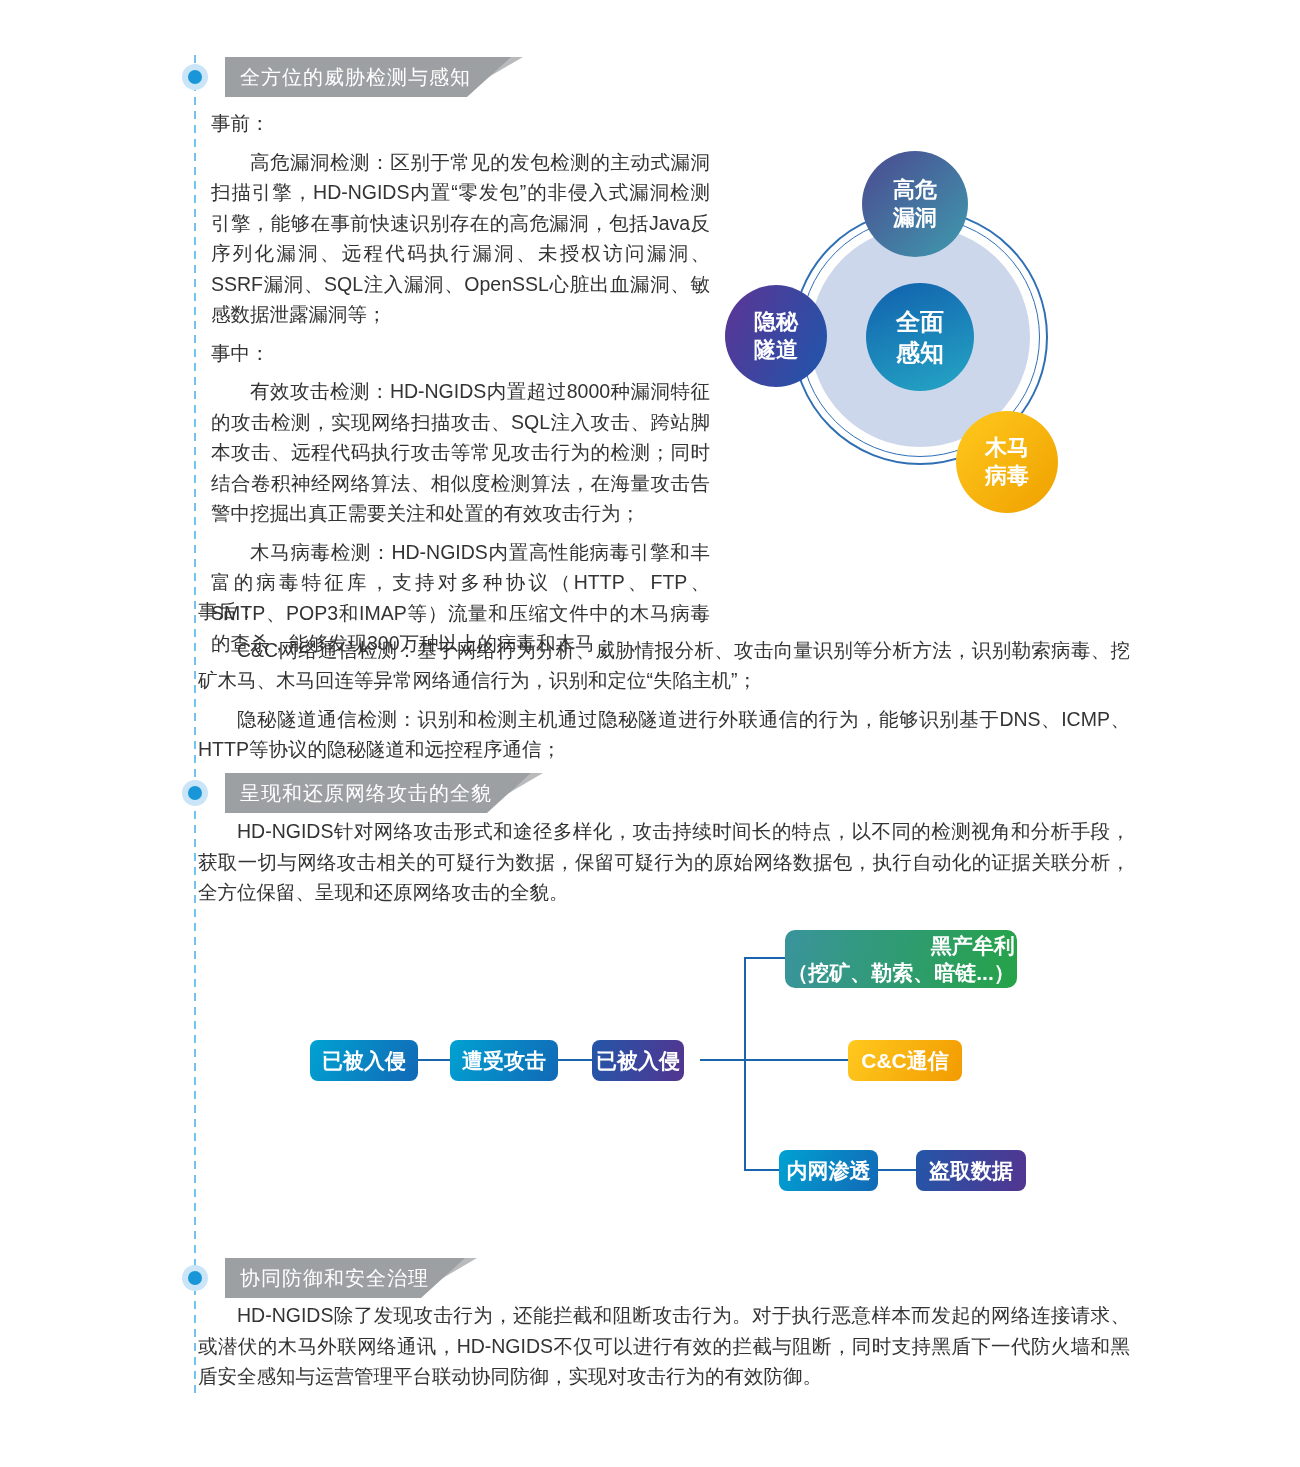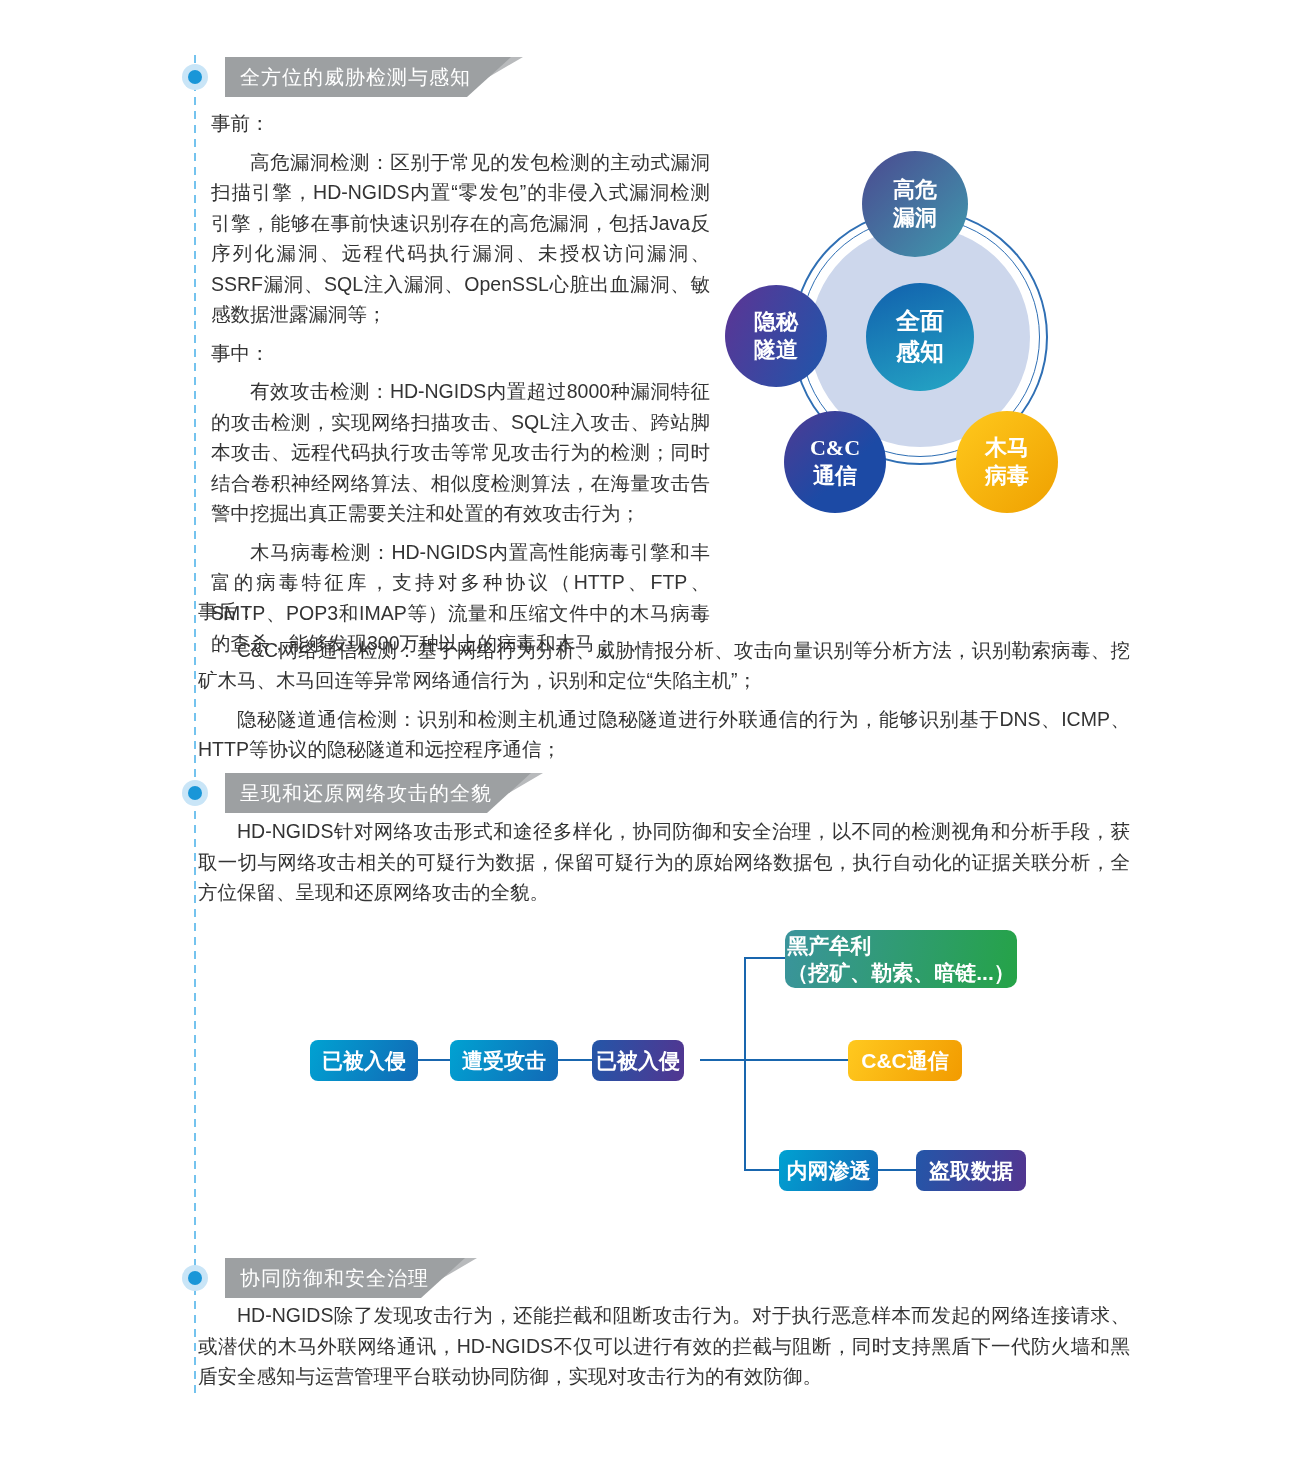--- a/index.html
+++ b/index.html
@@ -28,32 +28,32 @@
   .textcol { position:absolute; font-size:19.5px; line-height:30.5px; text-align:justify; }
   .textcol p { margin:8px; }
   .para { text-indent:2em; }
   
   .pdiagram { position:absolute; left:720px; top:145px; width:400px; height:400px; }
   .pring { position:absolute; border-radius:50%; }
   .ring-outer { left:72px; top:64px; width:256px; height:256px; border:2px solid #2f6fb4; }
   .ring-inner { left:80px; top:72px; width:240px; height:240px; border:1.5px solid #2f6fb4; }
   .pdisc { position:absolute; left:90px; top:82px; width:220px; height:220px; border-radius:50%; background:#cdd7ec; }
   .pnode { position:absolute; border-radius:50%; color:#ffffff; font-weight:700;
-    display:flex; align-items:center; justify-content:center; text-align:center;
-    white-space:pre-line; font-size:22px; line-height:28px;font-family:Liberation Serif, serif; }
+    display:flex; align-items:center; justify-content:center; 
+    white-space:pre-line; font-size:22px; line-height:28px; }
   .pcenter { left:146px; top:138px; width:108px; height:108px; font-size:24px; line-height:31px;
     background:linear-gradient(160deg,#1160ad 0%,#25a7c5 100%); }
   .sat-vuln   { left:142px; top:6px;   width:106px; height:106px; background:linear-gradient(135deg,#4b4990 0%,#3f9aae 100%); }
   .sat-attack { left:290px; top:144px; width:104px; height:104px; background:linear-gradient(160deg,#2fa94c 5%,#1f7f9a 100%); }
   .sat-trojan { left:236px; top:266px; width:102px; height:102px; background:linear-gradient(135deg,#ffc91d 0%,#efa000 100%); }
   .sat-cc     { left:64px;  top:266px; width:102px; height:102px; background:linear-gradient(135deg,#4f3b93 0%,#1c4aa5 60%); }
   .sat-tunnel { left:5px;   top:140px; width:102px; height:102px; background:linear-gradient(115deg,#5d3494 0%,#1e56ab 100%); }
   
   .fbox { position:absolute; border-radius:8px; color:#ffffff; font-weight:700; font-size:21px;
-    display:flex; align-items:center; justify-content:center; text-align:left; white-space:pre-line; }
+    display:flex; align-items:center; justify-content:center; text-align:right; white-space:pre-line; }
   .g-tealblue { background:linear-gradient(115deg,#00a2d2 0%,#1268b5 100%); }
   .g-bluepurple { background:linear-gradient(100deg,#2456a8 0%,#523590 100%); }
   .g-tealgreen { background:linear-gradient(100deg,#3a949c 0%,#25a347 100%); }
   .g-yellow { background:linear-gradient(115deg,#ffc91f 0%,#f29b00 100%); }
   .hline { position:absolute; height:2px; background:#1966ae; }
   .vline { position:absolute; width:2px; background:#1966ae; }
 </style>
 </head>
 <body>
 
@@ -92,37 +92,35 @@
   </div>
 
   <div class="pdiagram">
     <div class="pring ring-outer"></div>
     <div class="pring ring-inner"></div>
     <div class="pdisc"></div>
     <div class="pnode sat-vuln">高危
 漏洞</div>
     <div class="pnode sat-trojan">木马
 病毒</div>
-    <div class="pnode sat-cc">C&amp;C
-通信</div>
     <div class="pnode sat-tunnel">隐秘
 隧道</div>
     <div class="pnode pcenter">全面
 感知</div>
   </div>
 
   <div class="banner" style="left:225px;top:773px;width:318px">
     <div class="banner-tip"></div>
     <div class="banner-body">
       <span class="banner-title">呈现和还原网络攻击的全貌</span>
     </div>
   </div>
 
   <div class="textcol" style="left:190px;top:808px;width:948px">
-    <p class="para">HD-NGIDS针对网络攻击形式和途径多样化，协同防御和安全治理，以不同的检测视角和分析手段，获取一切与网络攻击相关的可疑行为数据，保留可疑行为的原始网络数据包，执行自动化的证据关联分析，全方位保留、呈现和还原网络攻击的全貌。</p>
+    <p class="para">HD-NGIDS针对网络攻击形式和途径多样化，攻击持续时间长的特点，以不同的检测视角和分析手段，获取一切与网络攻击相关的可疑行为数据，保留可疑行为的原始网络数据包，执行自动化的证据关联分析，全方位保留、呈现和还原网络攻击的全貌。</p>
   </div>
 
   <div>
     <div class="hline" style="left:418px;top:1059px;width:32px"></div>
     <div class="hline" style="left:558px;top:1059px;width:34px"></div>
     <div class="hline" style="left:700px;top:1059px;width:148px"></div>
     <div class="vline" style="left:744px;top:957px;height:214px"></div>
     <div class="hline" style="left:745px;top:957px;width:40px"></div>
     <div class="hline" style="left:745px;top:1169px;width:34px"></div>
     <div class="hline" style="left:878px;top:1169px;width:38px"></div>

